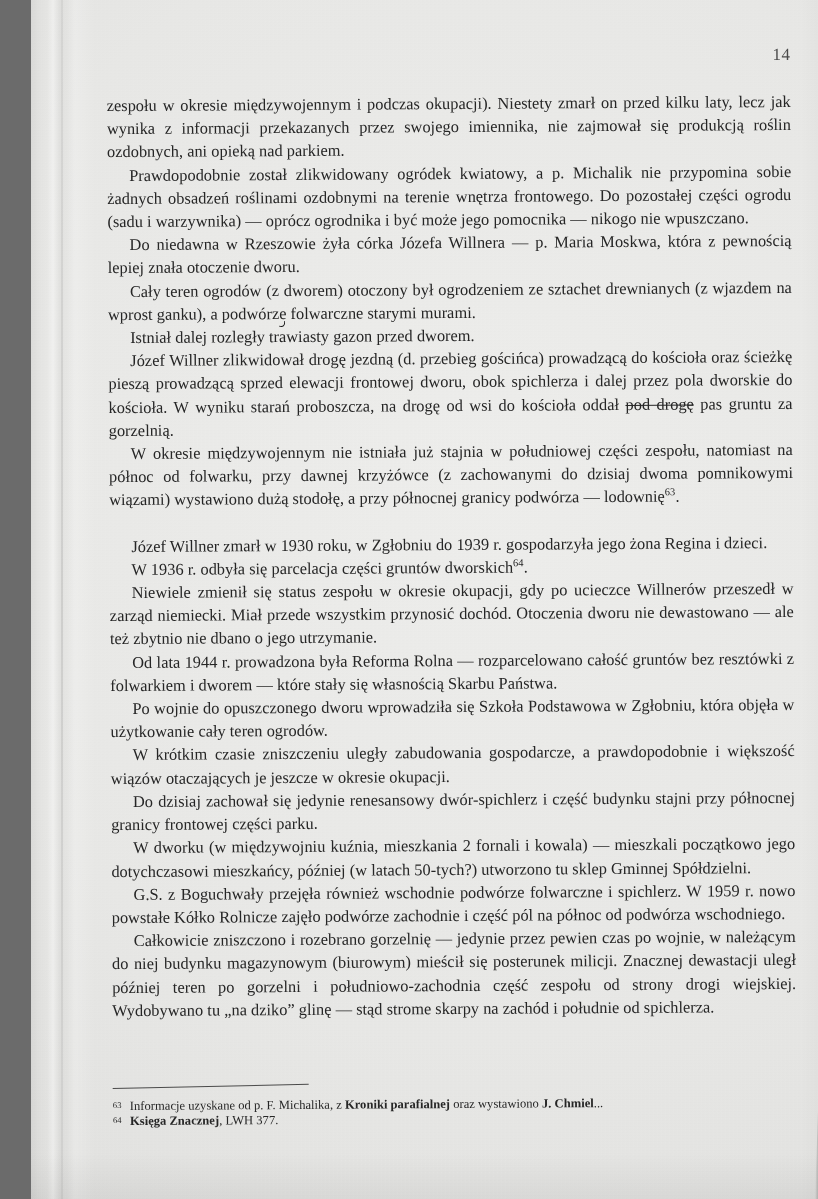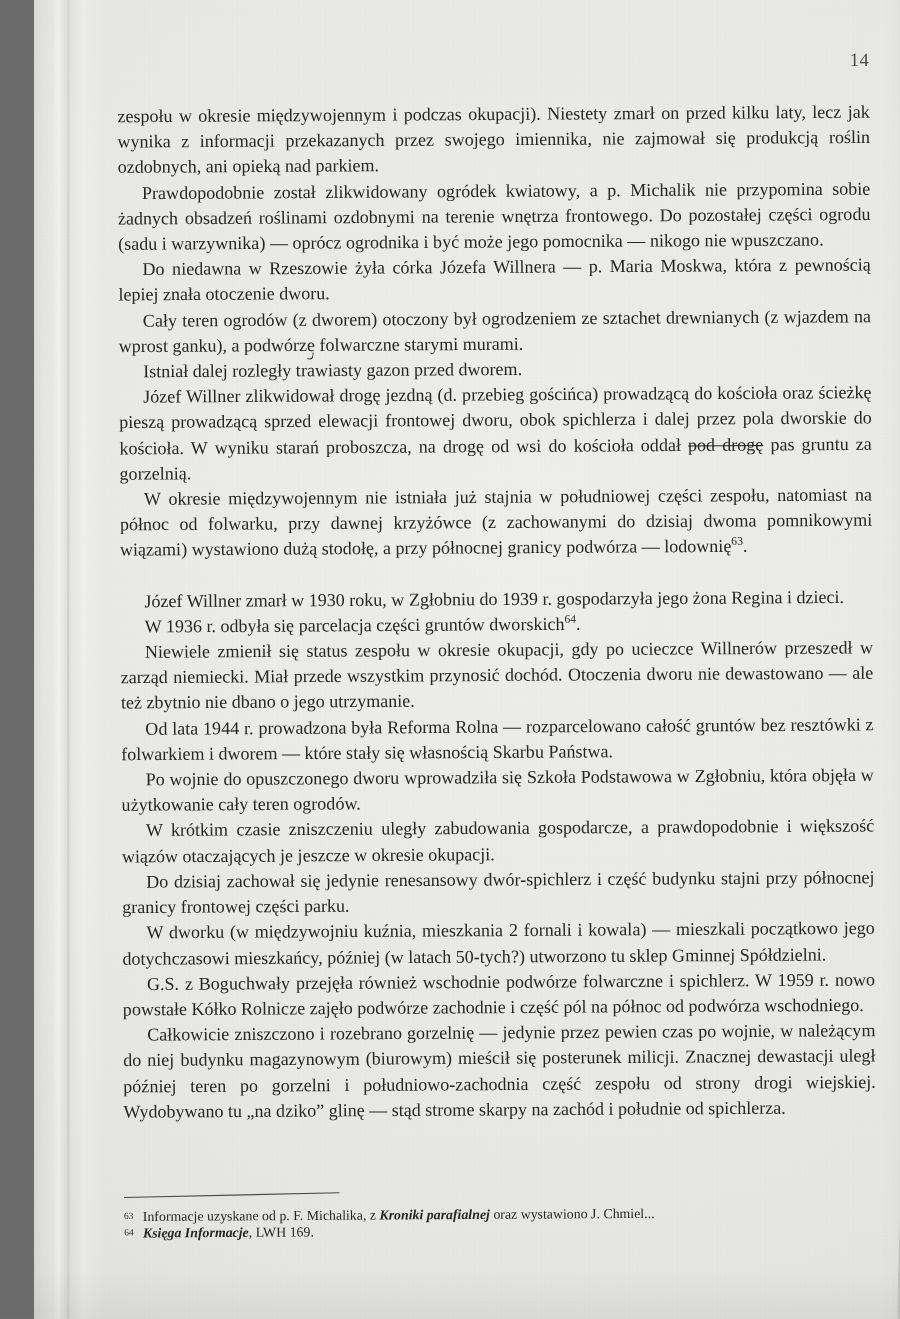--- a/index.html
+++ b/index.html
@@ -166,22 +166,22 @@
   }
   .footnote .fn-num {
     position: absolute;
     left: 0;
     top: -1px;
     font-size: 8.6px;
   }
   .fn-2 {
     margin-top: -3px;
   }
-  .bi { font-style: italic; font-weight: bold; }
-  .bo { font-weight: normal; }
+  .bi { font-weight: bold; }
+  .bo { font-weight: bold; }
 
   
   .skew-wrap {
     transform: rotate(-0.35deg);
     transform-origin: 50% 40%;
   }
 </style>
 </head>
 <body>
 
@@ -233,21 +233,21 @@
 
     </div>
 
     <div class="fn-rule"></div>
 
     <div class="footnotes">
       <div class="footnote">
         <span class="fn-num">63</span><span>Informacje uzyskane od p. F. Michalika, z </span><span class="bi">Kroniki parafialnej</span><span> oraz wystawiono </span><span class="bo">J. Chmiel</span><span>...</span>
       </div>
       <div class="footnote fn-2">
-        <span class="fn-num">64</span><span class="bi">Księga Informacje</span><span>, LWH 169.</span>
+        <span class="fn-num">64</span><span class="bi">Księga Znacznej</span><span>, LWH 377.</span>
       </div>
     </div>
 
   </div>
 
   <div class="edge-right-soft"></div>
   <div class="edge-right-dark"></div>
   <div class="edge-bottom-soft"></div>
 </div>
 

